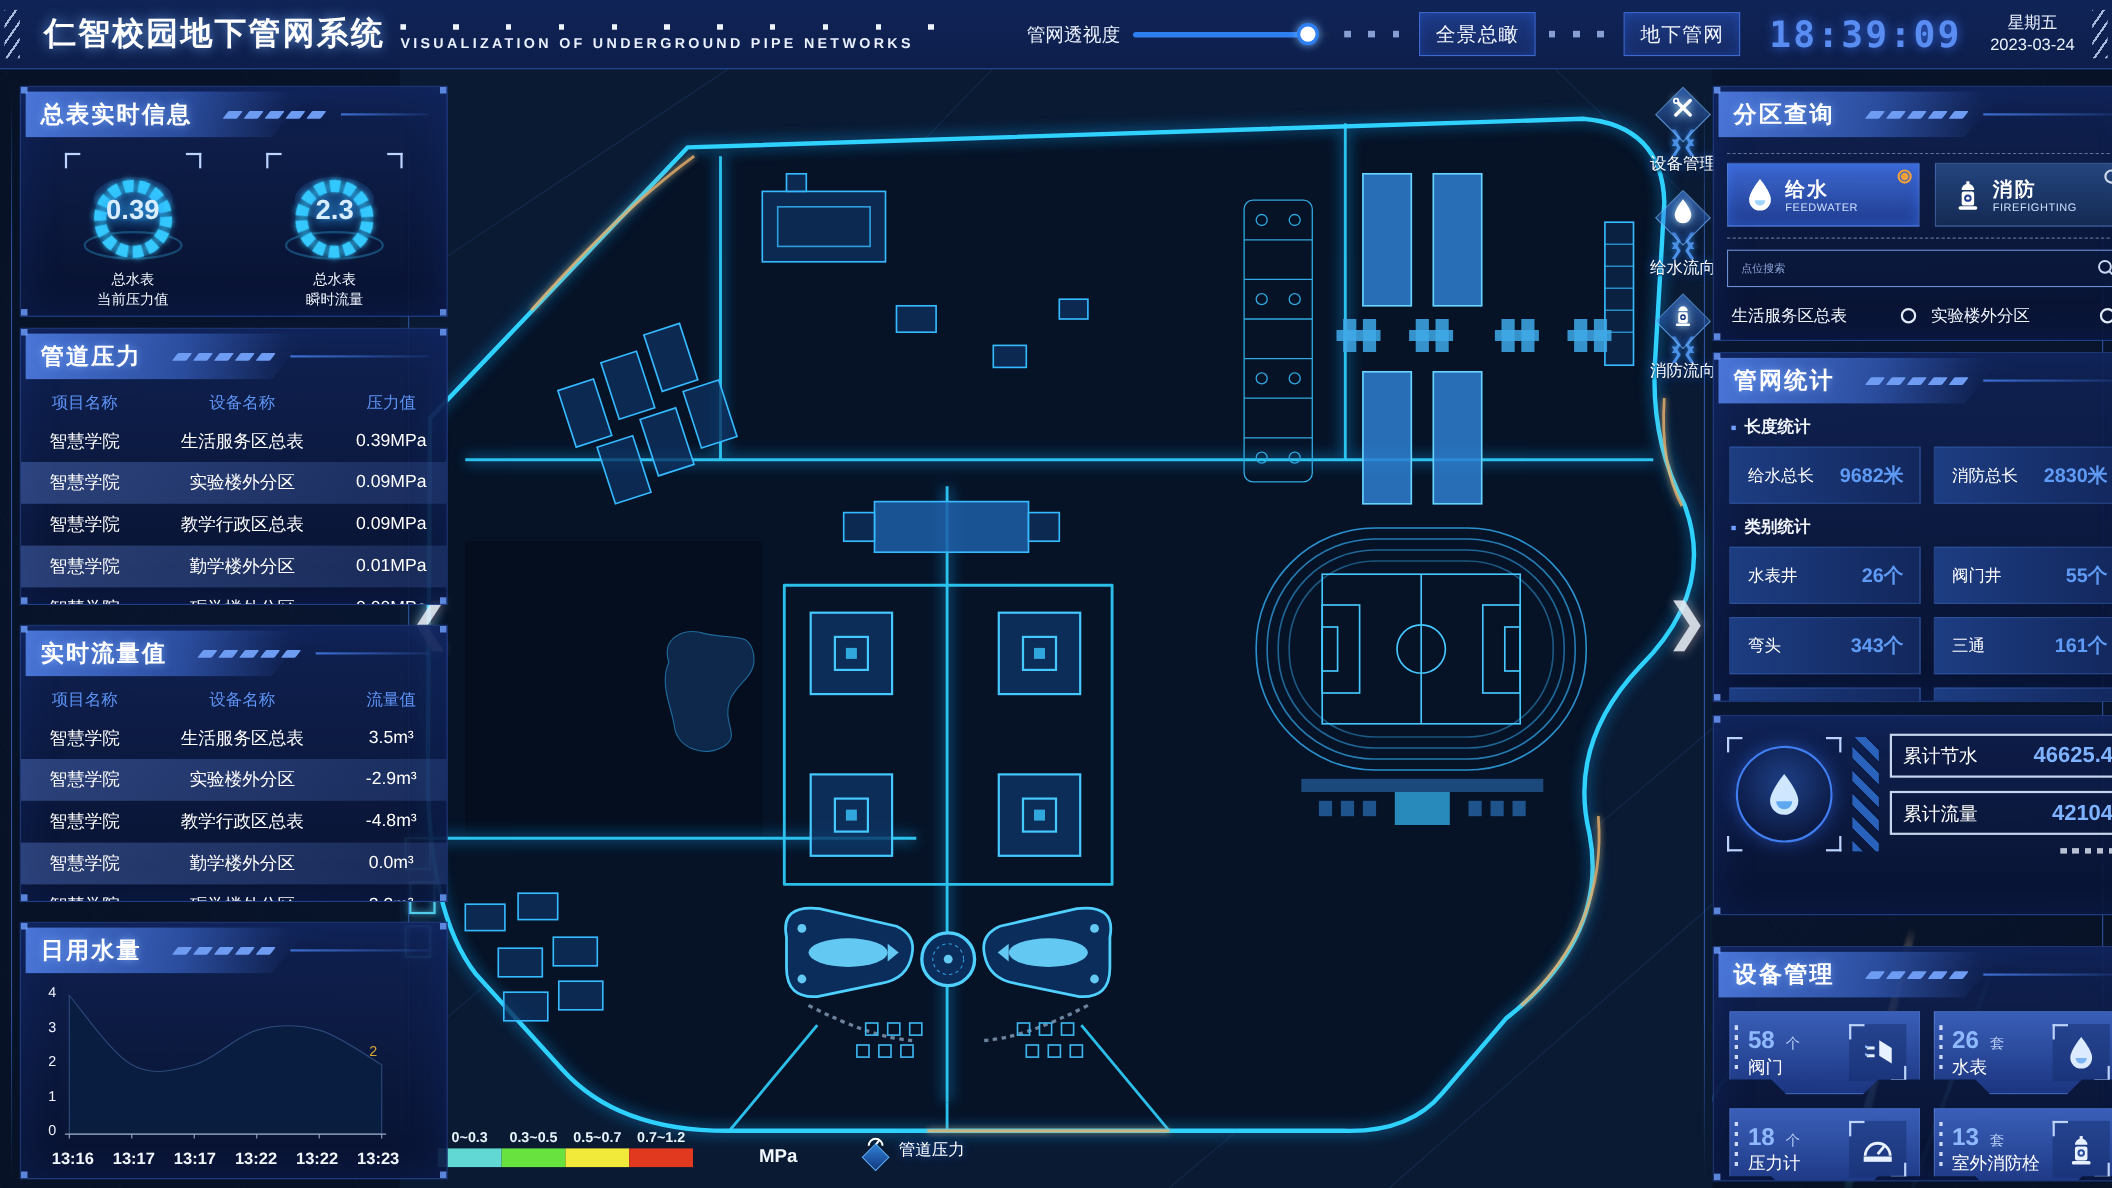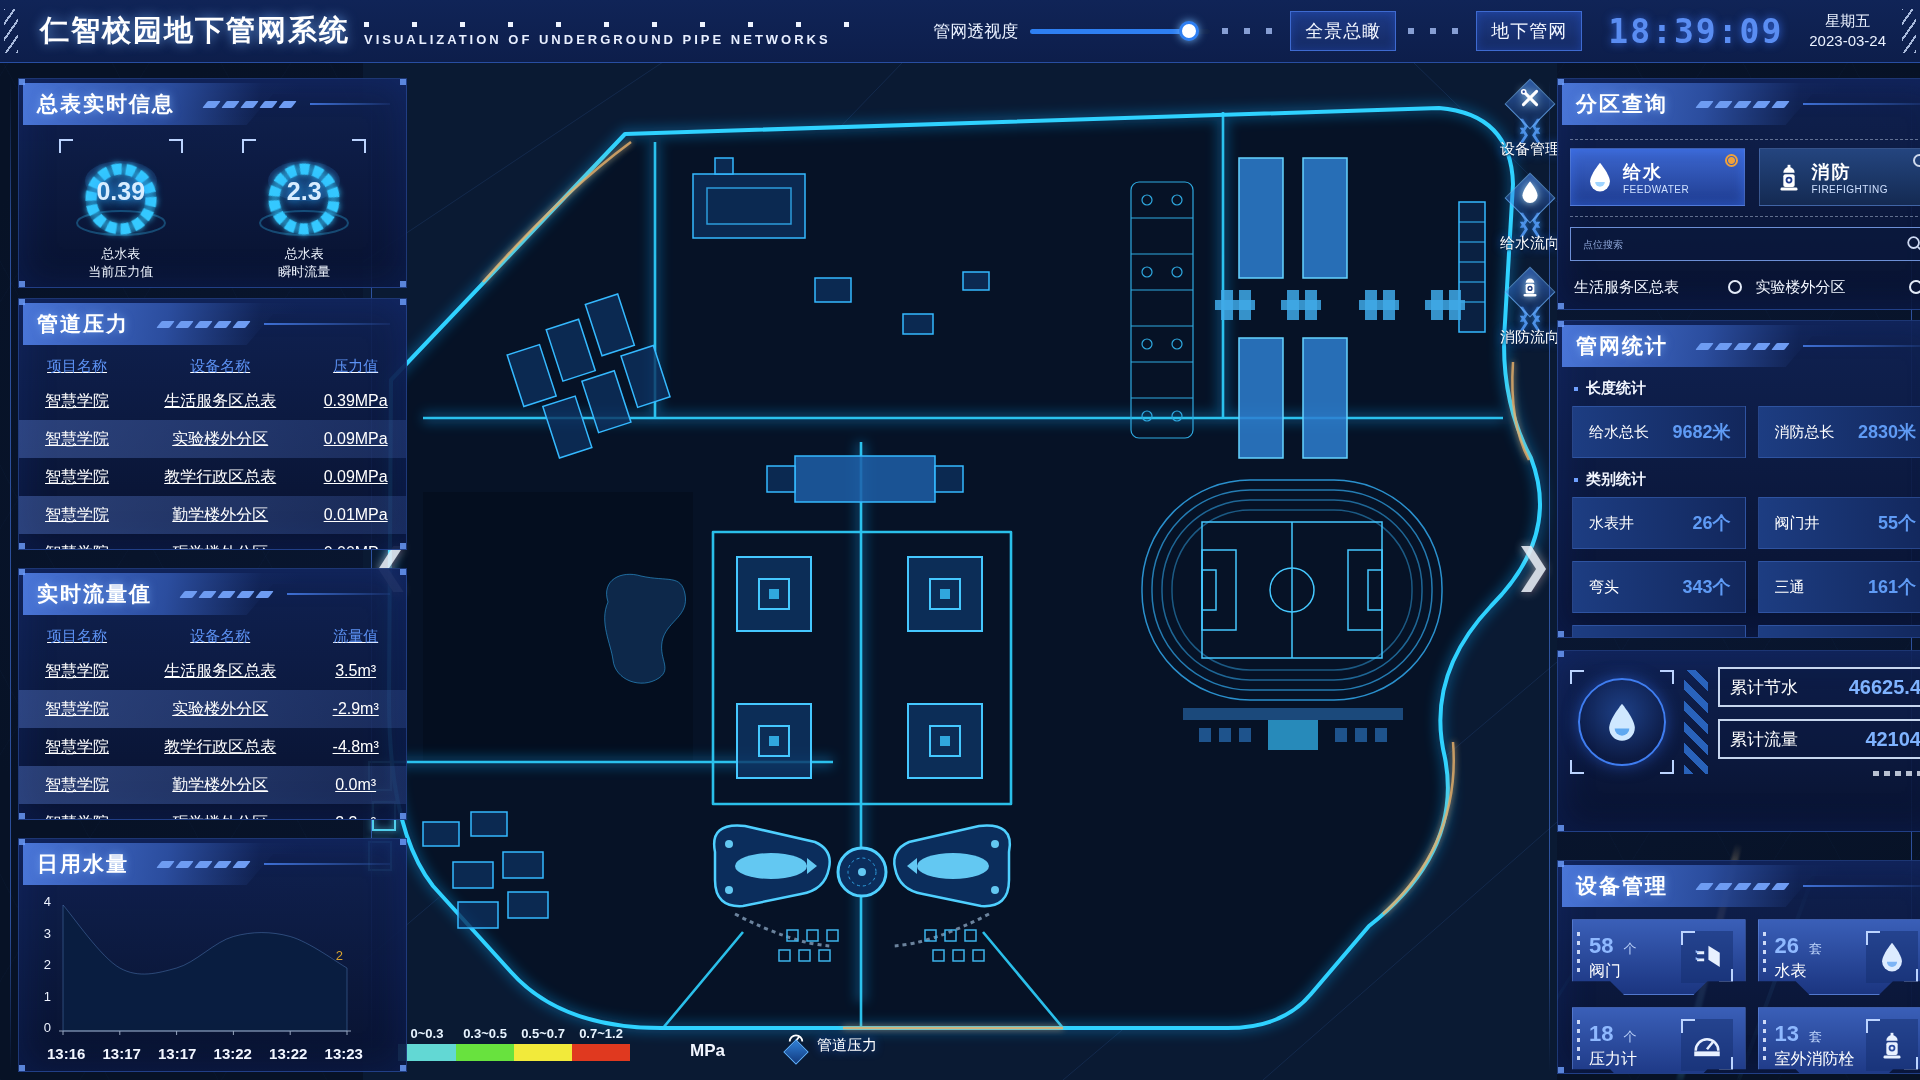--- a/index.html
+++ b/index.html
@@ -84,21 +84,21 @@
     border-top:2px solid #bcd4ff;border-left:2px solid #bcd4ff;}
   .bracket::after{content:"";position:absolute;bottom:0;right:0;width:12px;height:12px;
     border-bottom:2px solid #bcd4ff;border-right:2px solid #bcd4ff;}
   .bracket2::before{content:"";position:absolute;top:0;right:0;width:12px;height:12px;
     border-top:2px solid #bcd4ff;border-right:2px solid #bcd4ff;}
   .bracket2::after{content:"";position:absolute;bottom:0;left:0;width:12px;height:12px;
     border-bottom:2px solid #bcd4ff;border-left:2px solid #bcd4ff;}
   .gauge .frame{position:absolute;inset:-2px 8px -28px 8px;}
 
   .ttable{margin-top:6px;}
-  .thead,.trow{display:grid;grid-template-columns:30% 44% 26%;align-items:center;text-decoration:underline;}
+  .thead,.trow{display:grid;grid-template-columns:30% 44% 26%;align-items:center;}
   .thead span{font-size:15px;color:#5d93f5;text-align:center;padding:6px 0;}
   .trow{height:38px;}
   .trow span{font-size:16px;color:#fff;text-align:center;white-space:nowrap;}
   .trow:nth-child(odd){background:transparent;}
   .trow.hl{background:linear-gradient(90deg,rgba(88,122,205,.42),rgba(60,90,165,.3));}
 
   
   .chart-wrap{position:relative;height:176px;margin:8px 10px 0 10px;}
   #chart-y{position:absolute;left:2px;top:0;width:22px;height:150px;}
   #chart-y span{position:absolute;right:2px;font-size:13px;color:#eef3ff;}

